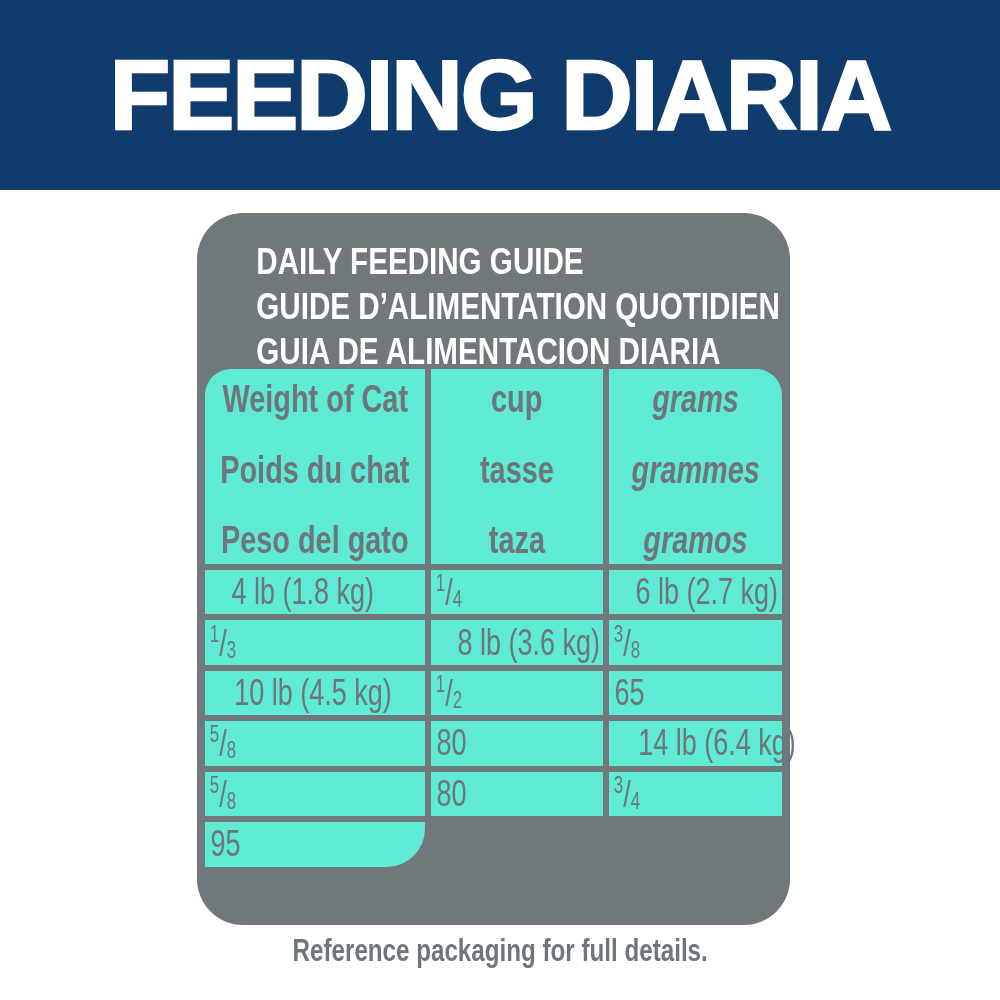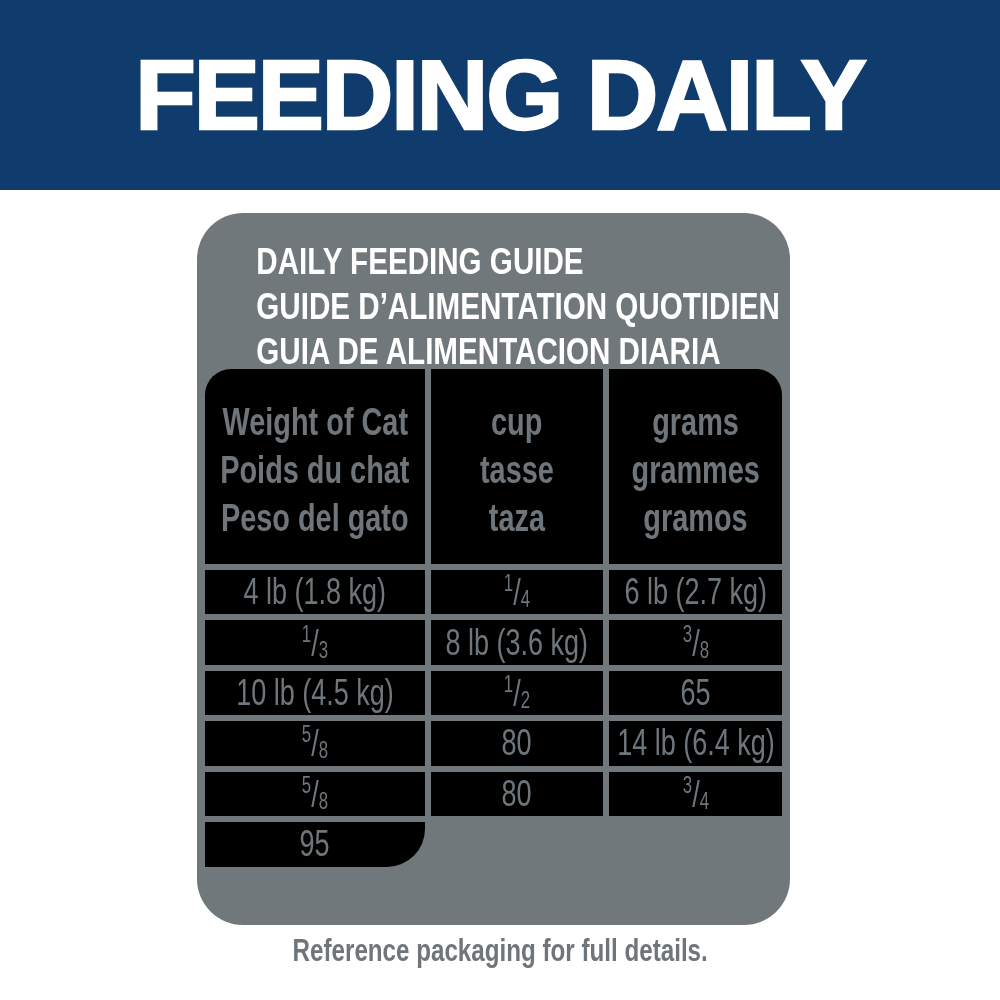--- a/index.html
+++ b/index.html
@@ -32,27 +32,27 @@
   .pt-line{line-height:45px;transform:scaleX(0.80);white-space:nowrap;}
 
   
   .feed-table{
     position:absolute;left:8px;top:156px;width:577px;height:548px;
     display:grid;
     grid-template-columns:220px 172px 173px;
     grid-template-rows:195px repeat(7,1fr);
     gap:6px;
   }
-  .cell{background:#000000;display:flex;align-items:center;justify-content:center;}
+  .cell{background:#5eead4;display:flex;align-items:center;justify-content:space-between;}
   .head{flex-direction:column;color:#6f767b;font-weight:bold;font-size:39px;padding-top:6px;}
   .hline{line-height:48px;transform:scaleX(0.74);white-space:nowrap;}
   .data{color:#6f767b;font-size:37px;}
   .cond{display:inline-block;transform:scaleX(0.73);white-space:nowrap;}
   .c-tl{border-top-left-radius:26px;}
-  .c-tr{border-top-right-radius:26px;}
+  .c-tr{border-top-right-radius:26px;font-style:italic;}
   .c-bl{border-bottom-left-radius:38px;}
   .c-br{border-bottom-right-radius:38px;}
 
   
   .fn{font-size:23px;vertical-align:14px;}
   .fs{font-size:37px;}
   .fd{font-size:23px;vertical-align:-2px;}
 
   
   .footnote{
@@ -60,21 +60,21 @@
     color:#6f767b;font-weight:bold;font-size:31px;
   }
   .cond-f{display:inline-block;transform:scaleX(0.78);white-space:nowrap;}
 </style>
 </head>
 <body>
 
 <div class="stage">
 
   <header class="banner">
-    <div class="banner-title">FEEDING DAILY</div>
+    <div class="banner-title">FEEDING DIARIA</div>
   </header>
 
   <section class="panel">
 
     <div class="panel-title">
       <div class="pt-line">DAILY FEEDING GUIDE</div>
       <div class="pt-line">GUIDE D’ALIMENTATION QUOTIDIEN</div>
       <div class="pt-line">GUIA DE ALIMENTACION DIARIA</div>
     </div>
 

